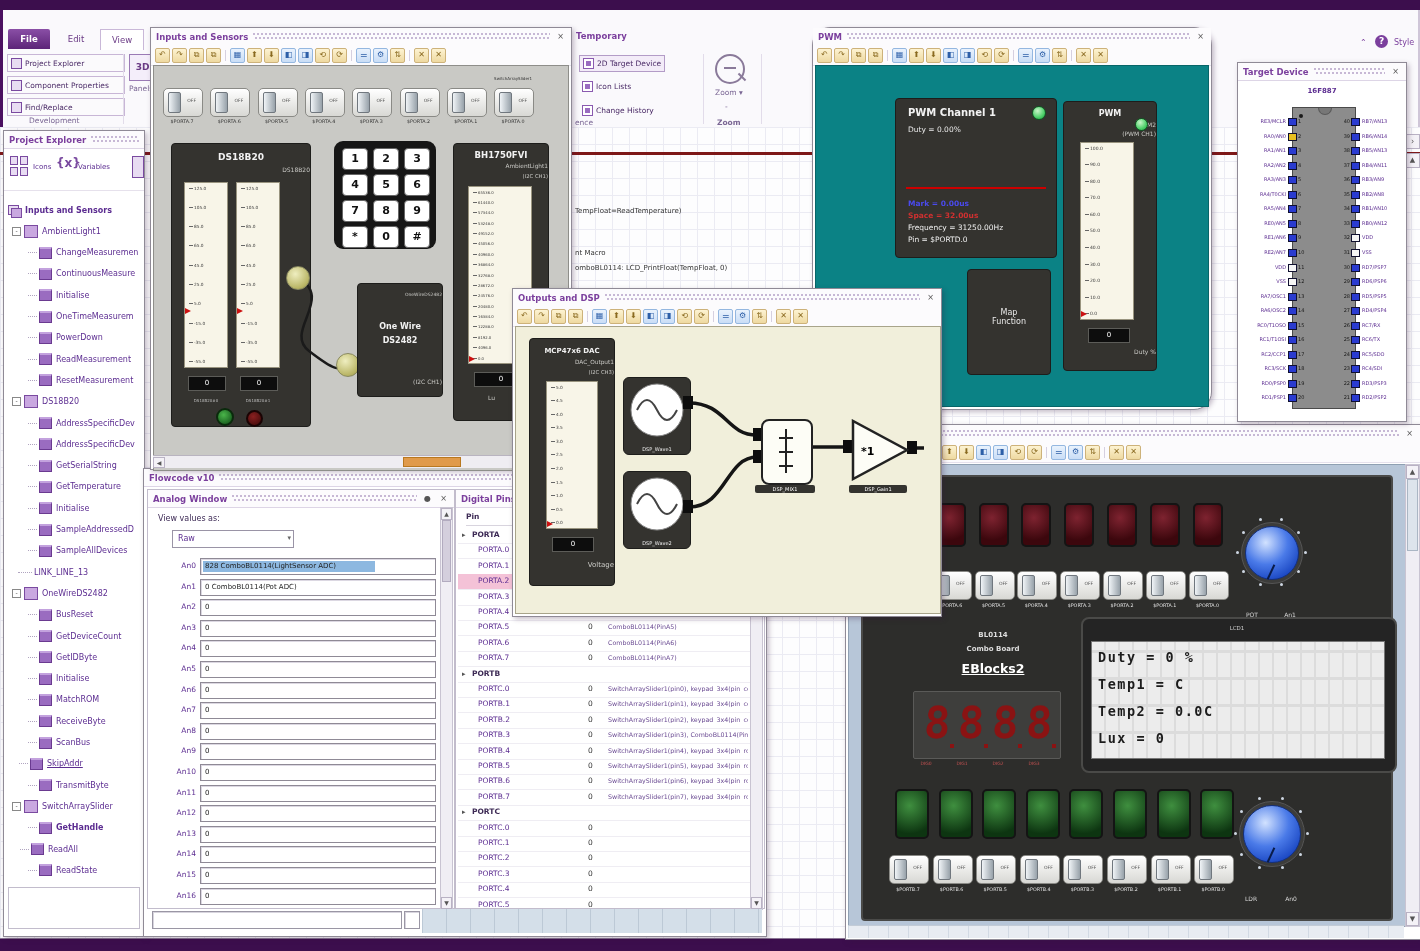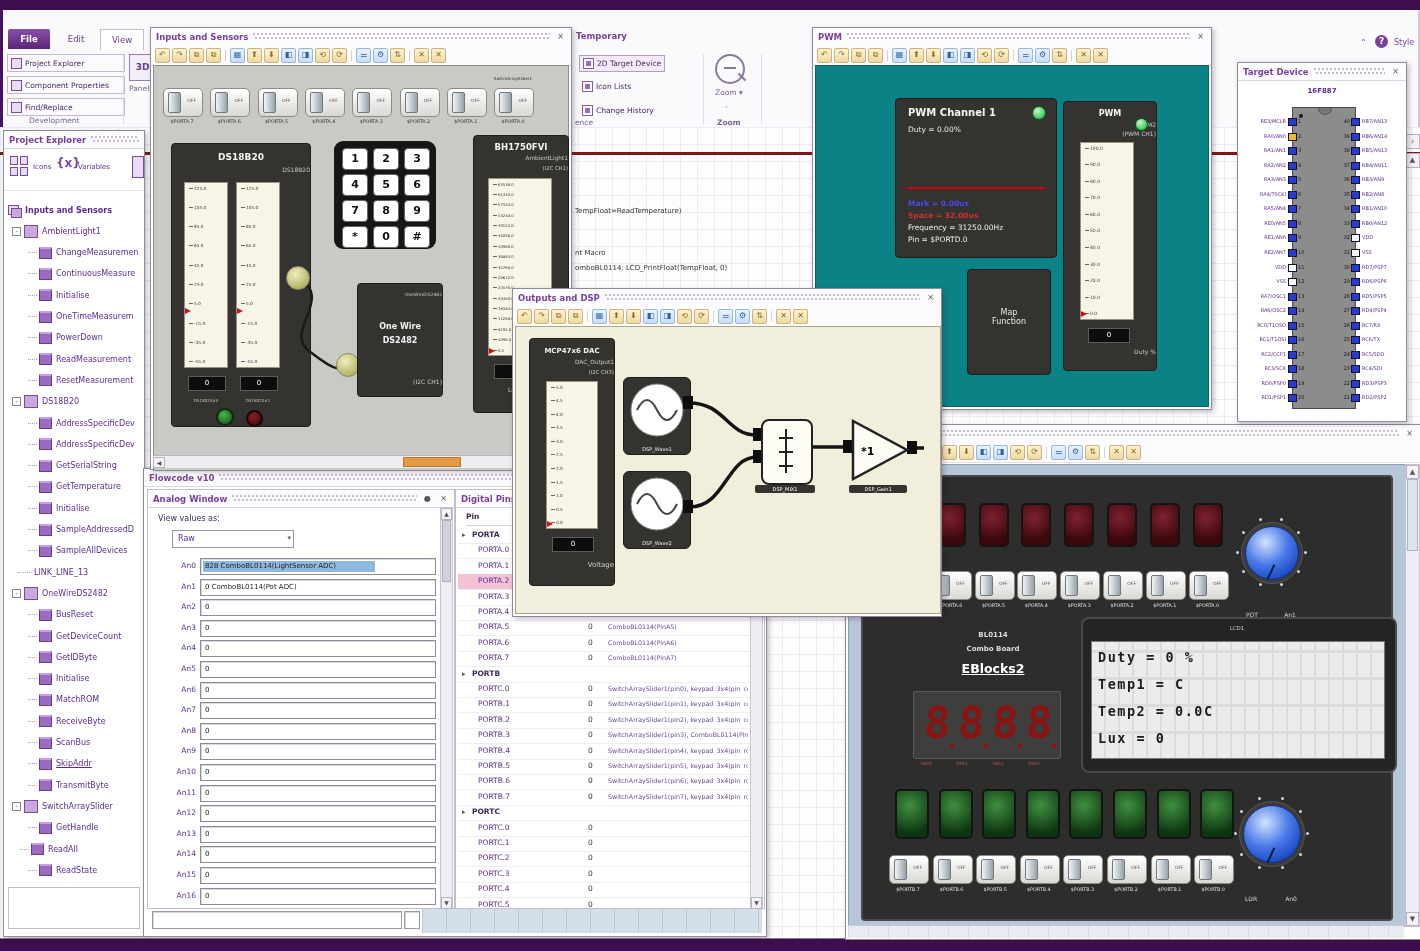--- a/index.html
+++ b/index.html
@@ -313,36 +313,36 @@
         <div class="treeitem" style="left: 24px; top: 581.2px; width: 140px;">
           <div class="guide"></div>
           <div class="mic"></div>
           <div>ReceiveByte</div>
         </div>
         <div class="treeitem" style="left: 24px; top: 602.5px; width: 140px;">
           <div class="guide"></div>
           <div class="mic"></div>
           <div>ScanBus</div>
         </div>
-        <div class="treeitem" style="left: 24px; top: 623.8px; width: 140px; text-decoration: underline;">
+        <div class="treeitem" style="left: 15px; top: 623.8px; width: 140px; text-decoration: underline;">
           <div class="guide"></div>
           <div class="mic"></div>
           <div>SkipAddr</div>
         </div>
         <div class="treeitem" style="left: 24px; top: 645.1px; width: 140px;">
           <div class="guide"></div>
           <div class="mic"></div>
           <div>TransmitByte</div>
         </div>
         <div class="treeitem" style="left: 8px; top: 666.4px; width: 140px;">
           <div class="exp">-</div>
           <div class="cic"></div>
           <div>SwitchArraySlider</div>
         </div>
-        <div class="treeitem" style="left: 24px; top: 687.7px; width: 140px;">
+        <div class="treeitem" style="left: 24px; top: 687.7px; width: 140px; font-weight: bold;">
           <div class="guide"></div>
           <div class="mic"></div>
           <div>GetHandle</div>
         </div>
         <div class="treeitem" style="left: 16px; top: 709px; width: 140px;">
           <div class="guide"></div>
           <div class="mic"></div>
           <div>ReadAll</div>
         </div>
         <div class="treeitem" style="left: 24px; top: 730.3px; width: 140px;">
@@ -900,21 +900,21 @@
         <div class="pinlab" style="left: 124px; top: 302.35px;">RC4/SDI</div>
         <div class="pinnum" style="left: 98px; top: 316.9px; width: 14px; text-align: right;">22</div>
         <div class="pinsq" style="left: 113px; top: 316.9px;"></div>
         <div class="pinlab" style="left: 124px; top: 316.9px;">RD3/PSP3</div>
         <div class="pinnum" style="left: 98px; top: 331.45px; width: 14px; text-align: right;">21</div>
         <div class="pinsq" style="left: 113px; top: 331.45px;"></div>
         <div class="pinlab" style="left: 124px; top: 331.45px;">RD2/PSP2</div>
       </div>
   </div>
 
-  <div class="win" id="win-pwm" style="left:812px;top:27px;width:398px;height:381px;z-index:6;">
+  <div class="win" id="win-pwm" style="left:812px;top:27px;width:398px;height:381px;z-index:6;border-radius:18px;">
     <div class="wtitle">
       <span class="wtxt">PWM</span>
       <span class="wdots"></span>
       <span class="wbtn">×</span>
     </div>
     <div class="ptool">
         <div class="ti gold">↶</div>
         <div class="ti gold">↷</div>
         <div class="ti gold">⧉</div>
         <div class="ti gold">⧉</div>
@@ -1099,21 +1099,21 @@
           <path d="M16,14 C55,35 2,68 28,88 S58,108 66,101" stroke="#1a1a1a" stroke-width="2.5" fill="none"></path>
         </svg>
         <div class="node" style="left: 135px; top: 238px;"></div>
         <div class="node" style="left: 185px; top: 325px;"></div>
         <div class="dark" style="left: 206px; top: 255px; width: 84px; height: 112px;">
           <div class="dksub" style="top: 8px; font-size: 4.5px;">OneWireDS2482</div>
           <div class="dktitle" style="top: 38px; font-size: 8px;">One Wire</div>
           <div class="dktitle" style="top: 52px; font-size: 8px;">DS2482</div>
           <div class="dksub" style="top: 94px; font-size: 6px;">(I2C CH1)</div>
         </div>
-        <div class="dark" style="left: 302px; top: 107px; width: 94px; height: 276px; margin-left: 20px;">
+        <div class="dark" style="left: 302px; top: 115px; width: 94px; height: 276px;">
           <div class="dktitle" style="top: 6px; font-size: 8.5px;">BH1750FVI</div>
           <div class="dksub" style="top: 19px; font-size: 5.8px;">AmbientLight1</div>
           <div class="dksub" style="top: 29px; font-size: 5.3px;">(I2C CH1)</div>
           <div class="scale" style="left: 14px; top: 42px; width: 64px; height: 178px; font-size: 3.8px;">
             <div class="tickrow">65536.0</div>
             <div class="tickrow">61440.0</div>
             <div class="tickrow">57344.0</div>
             <div class="tickrow">53248.0</div>
             <div class="tickrow">49152.0</div>
             <div class="tickrow">45056.0</div>

